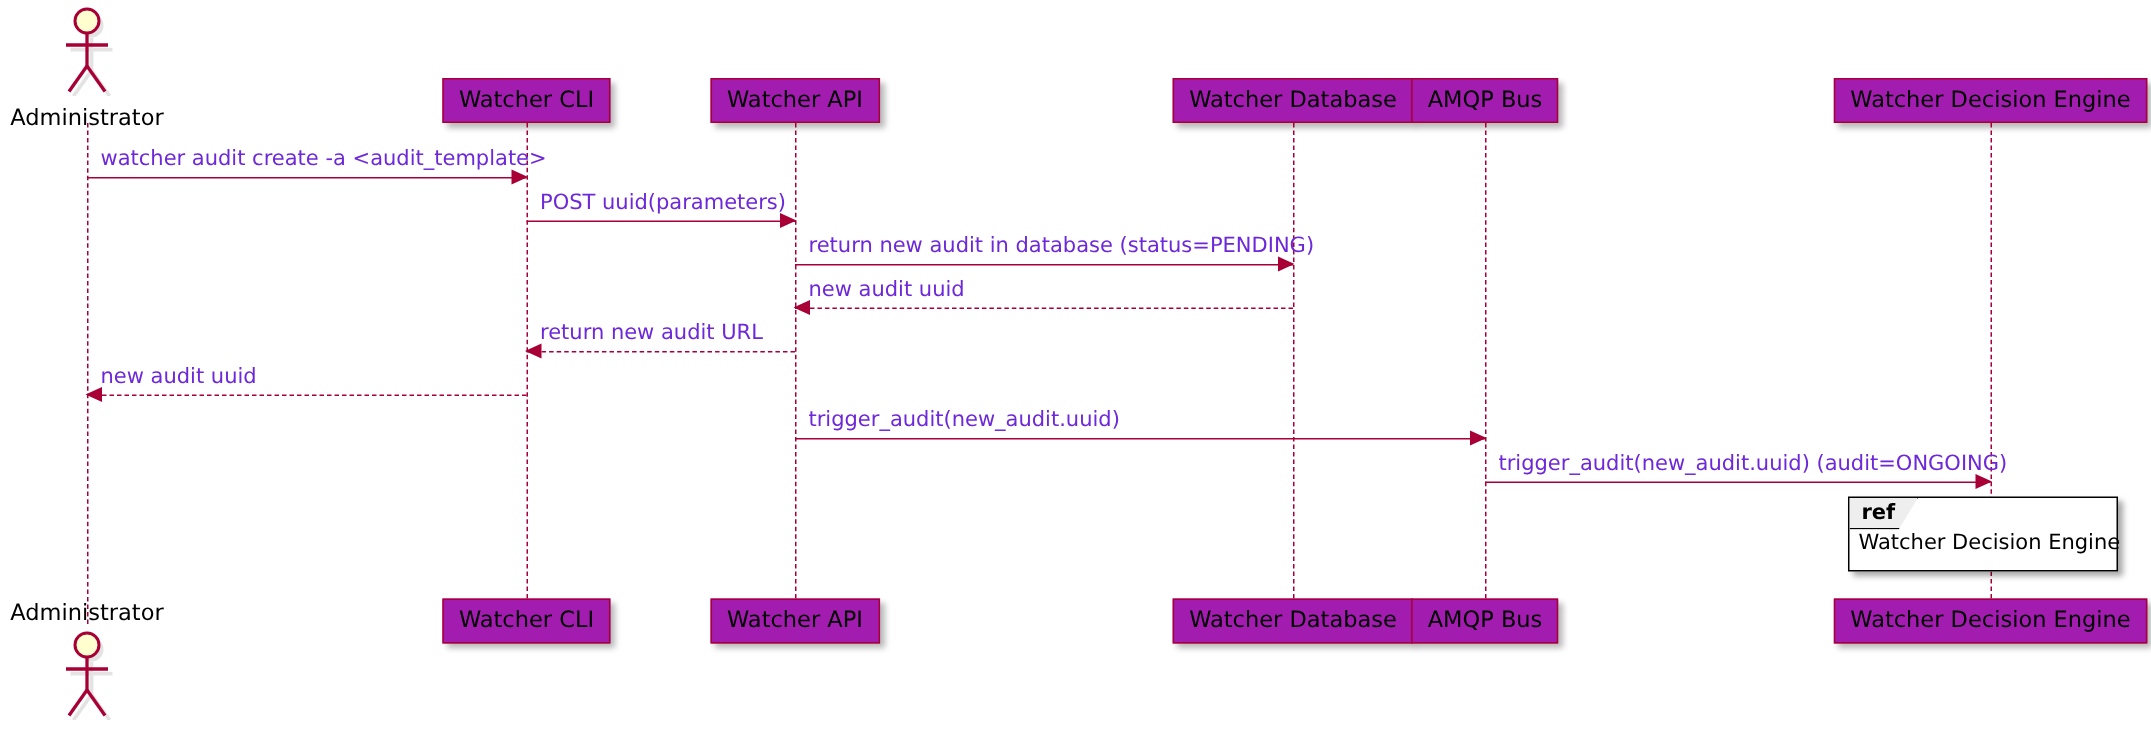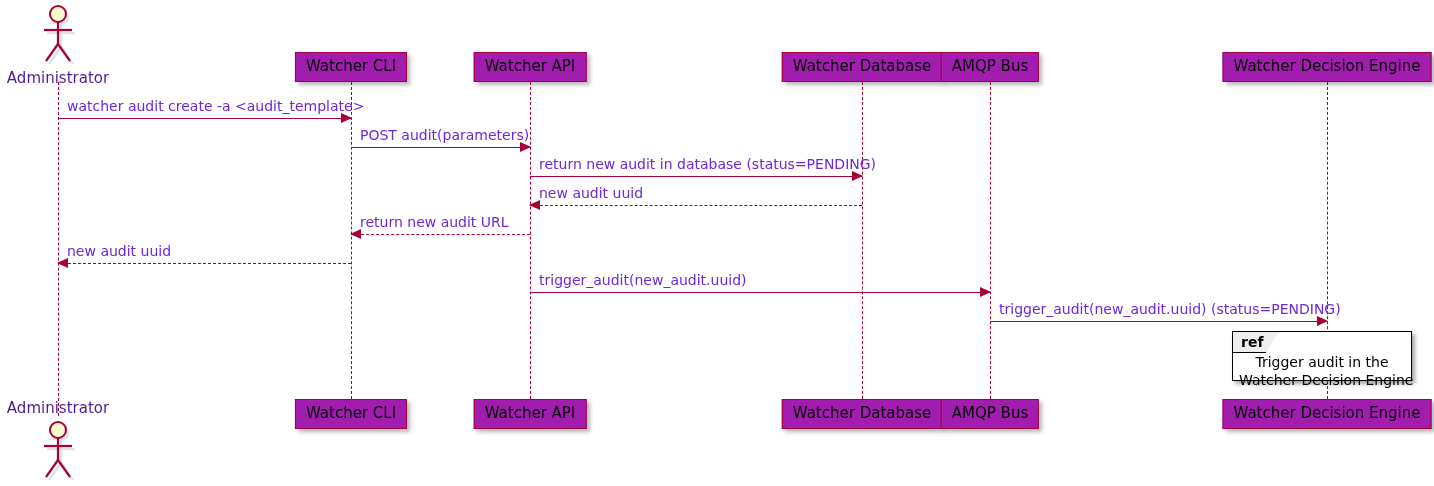--- a/index.html
+++ b/index.html
@@ -33,21 +33,21 @@
     transform: translateX(-50%);
   }
   
   .actor {
     position: absolute;
     transform: translateX(-50%);
   }
   .actor-label {
     position: absolute;
     font-size: 15px;
-    color: #4c1d95;
+    color: #000000;
     white-space: nowrap;
     transform: translateX(-50%);
     text-align: center;
   }
   
   .lifeline {
     position: absolute;
     width: 0;
     border-left: 1.5px dashed #A80036;
   }
@@ -176,21 +176,21 @@
 
   <div class="msg to-right" style="left:58px; top:118px; width:293px;">
     <div class="line"></div>
     <div class="head"></div>
     <div class="label">watcher audit create -a &lt;audit_template&gt;</div>
   </div>
 
   <div class="msg to-right" style="left:351px; top:147px; width:179px;">
     <div class="line"></div>
     <div class="head"></div>
-    <div class="label">POST audit(parameters)</div>
+    <div class="label">POST uuid(parameters)</div>
   </div>
 
   <div class="msg to-right" style="left:530px; top:176px; width:332px;">
     <div class="line"></div>
     <div class="head"></div>
     <div class="label">return new audit in database (status=PENDING)</div>
   </div>
 
   <div class="msg to-left dashed" style="left:530px; top:205px; width:332px;">
     <div class="line"></div>
@@ -212,27 +212,26 @@
 
   <div class="msg to-right" style="left:530px; top:292px; width:460px;">
     <div class="line"></div>
     <div class="head"></div>
     <div class="label">trigger_audit(new_audit.uuid)</div>
   </div>
 
   <div class="msg to-right" style="left:990px; top:321px; width:337px;">
     <div class="line"></div>
     <div class="head"></div>
-    <div class="label">trigger_audit(new_audit.uuid) (status=PENDING)</div>
+    <div class="label">trigger_audit(new_audit.uuid) (audit=ONGOING)</div>
   </div>
 
   <div class="ref-box" style="left:1232px; top:331px; width:180px; height:50px;">
     <div class="ref-tab">ref</div>
     <div class="ref-body">
-      <div>Trigger audit in the</div>
       <div>Watcher Decision Engine</div>
     </div>
   </div>
 
   <div class="participant" style="left:351px; top:399px;">
     <span>Watcher CLI</span>
   </div>
   <div class="participant" style="left:530px; top:399px;">
     <span>Watcher API</span>
   </div>

